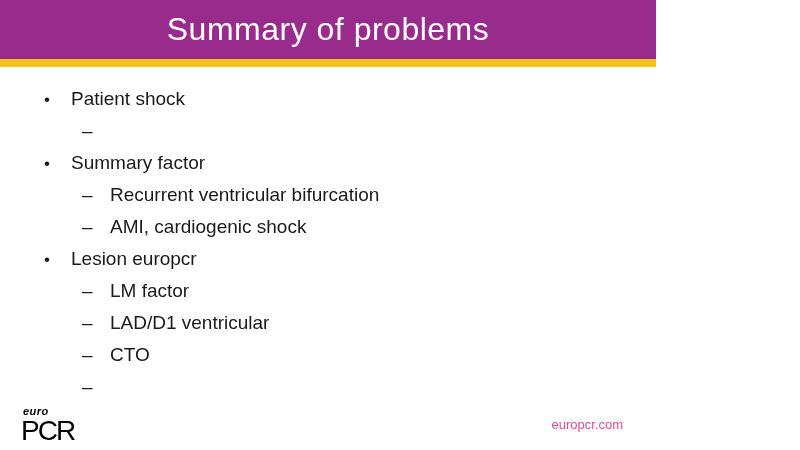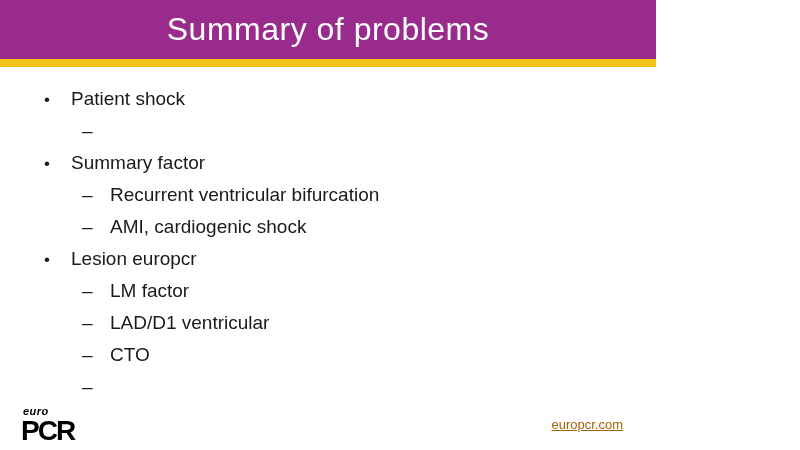--- a/index.html
+++ b/index.html
@@ -85,33 +85,32 @@
     font-size: 11px;
     font-style: italic;
     font-weight: 700;
     letter-spacing: 0.5px;
     margin-left: 2px;
     display: block;
   }
 
   .logo-pcr {
     font-size: 28px;
-    font-weight: 700;
+    font-weight: 400;
     letter-spacing: -2px;
     display: block;
     margin-top: 0px;
   }
 
   .footer-site {
     position: absolute;
     right: 33px;
     top: 417px;
     font-size: 13px;
-    color: #a16207;
-    text-decoration: underline;
+    color: #ec4899;
   }
 </style>
 </head>
 <body>
 
 <div class="slide">
 
   <div class="header">
     <div class="header-title">Summary of problems</div>
   </div>

